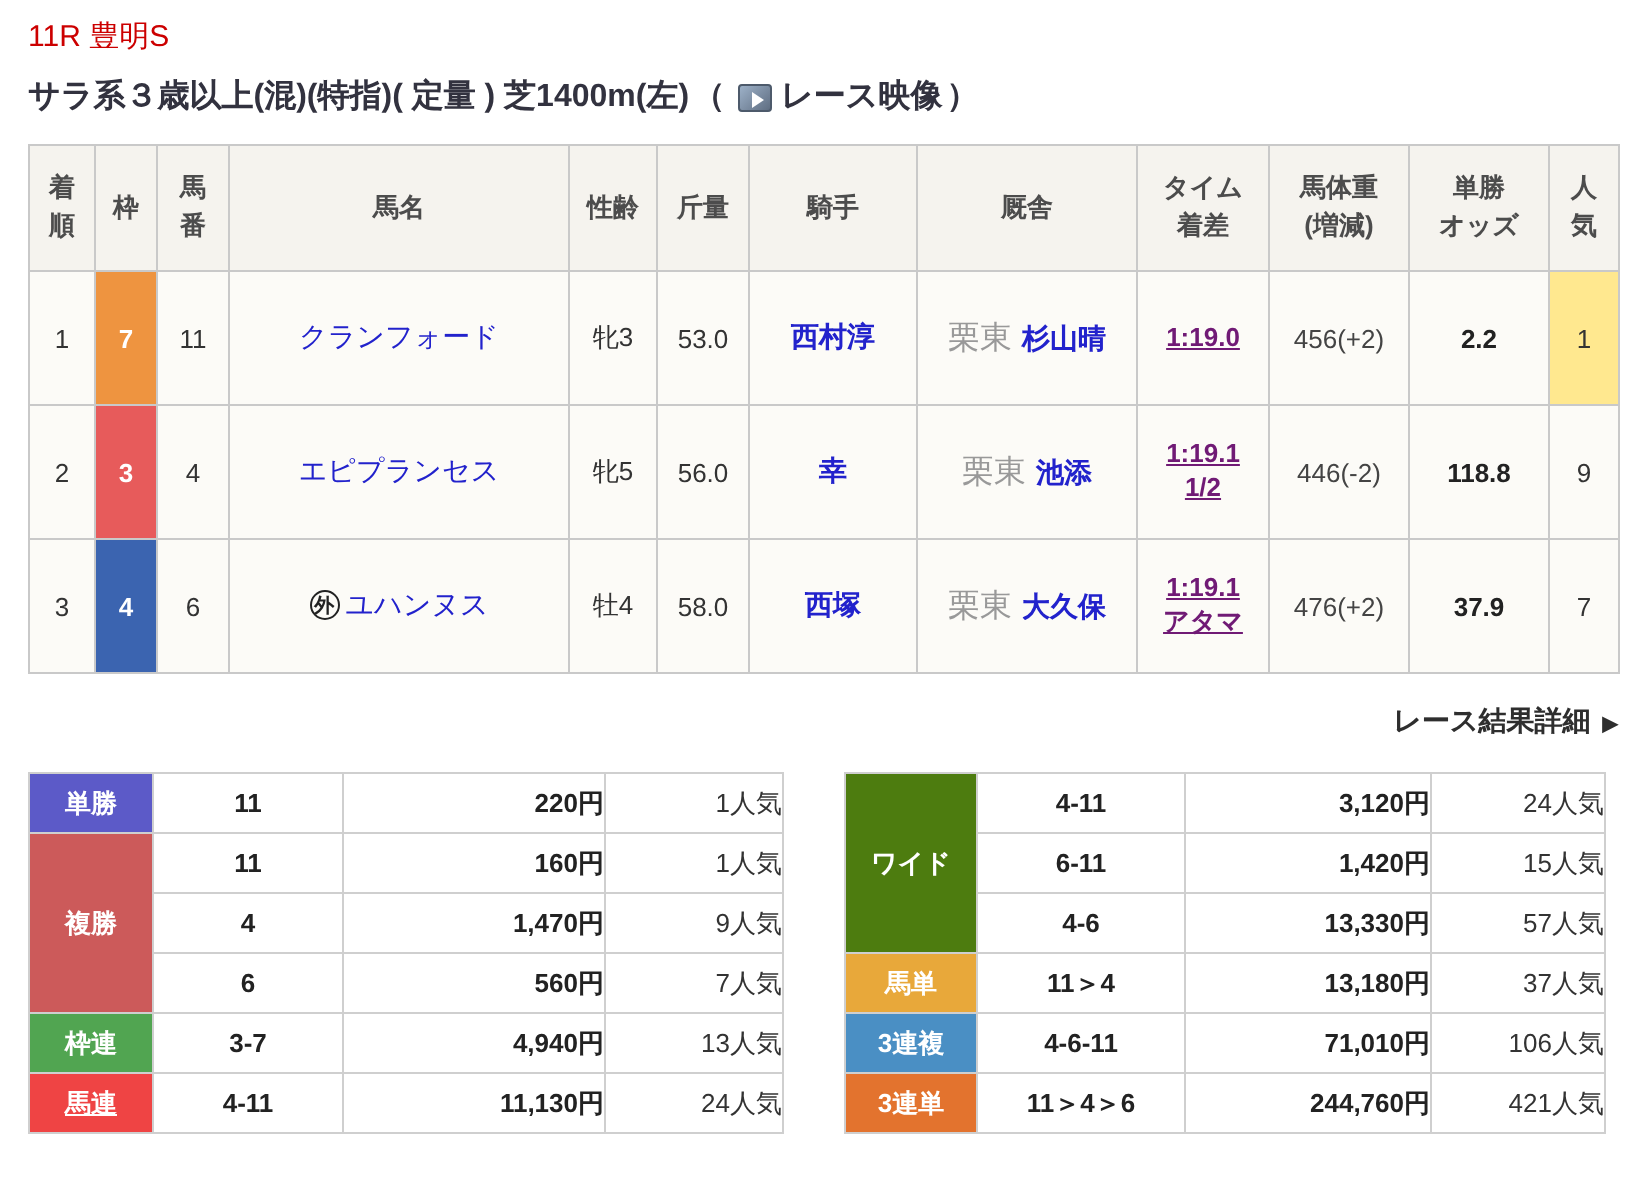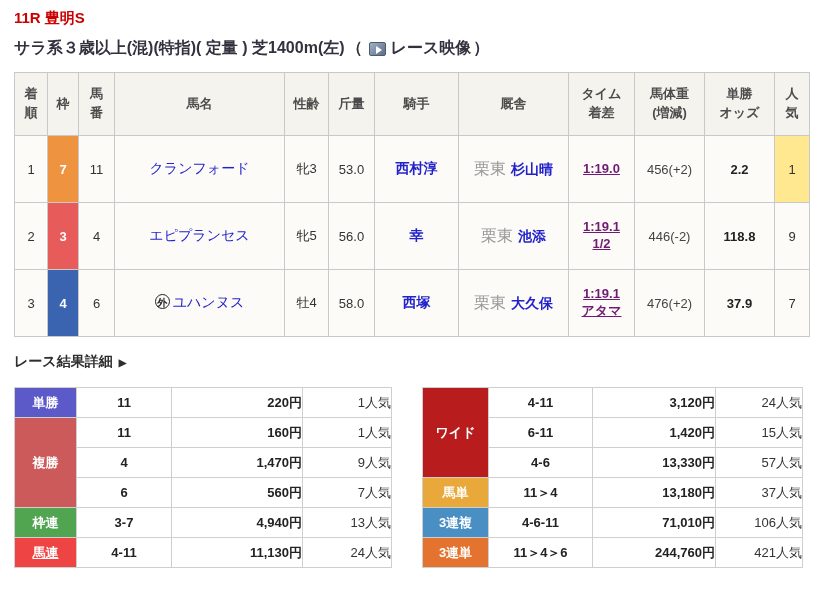--- a/index.html
+++ b/index.html
@@ -5,21 +5,21 @@
   * { box-sizing: border-box; }
   html,body { margin:0; padding:0; background:#ffffff; }
   body {
     width:821px; height:589px; overflow:hidden;
     font-family:"Liberation Sans", sans-serif;
     color:#333;
   }
   .page { padding:7px 14px 0 14px; }
 
   
-  .race-title { font-size:15px; font-weight:bold; color:#cc0000; margin:2px 0 10px 0; }
+  .race-title { font-size:15px; font-weight:normal; color:#cc0000; margin:2px 0 10px 0; }
   .race-sub   { display:flex; align-items:center; font-size:16px; font-weight:bold; color:#32323f; margin-bottom:13px; }
   .race-sub .paren { margin:0 2px; }
   .video-link { display:inline-flex; align-items:center; color:#32323f; text-decoration:none; }
   .video-icon {
     display:inline-block; width:17px; height:14px; margin:0 5px 0 4px;
     background:linear-gradient(135deg,#9db1c8 0%,#5f6e82 100%);
     border:1px solid #4d5a6b; border-radius:2px; position:relative;
   }
   .video-icon::after{
     content:""; position:absolute; left:6px; top:3px;
@@ -46,21 +46,21 @@
     border:1px solid #222; border-radius:50%; font-size:10px; font-weight:bold;
     color:#222; text-align:center; vertical-align:1px;
   }
   .mark:empty { display:none; }
   td.time-cell { font-weight:bold; color:#701a75; font-size:14px; white-space:pre-line; line-height:1.3;text-decoration:underline; }
   td.hweight { color:#444; font-size:13px; }
   td.odds { font-weight:bold; color:#222; font-size:14px; }
   td.ninki { font-size:13px; color:#333; }
 
   
-  .detail-row { width:795px; text-align:left; margin:15px 0 16px 0; }
+  .detail-row { width:795px; text-align:right; margin:15px 0 16px 0; }
   .detail-link { font-size:14px; font-weight:bold; color:#2e2e2e; text-decoration:none; }
   .detail-link .arrow { font-size:10px; margin-left:6px; color:#2e2e2e; }
 
   
   .pay-wrap { display:flex; gap:30px; }
   table.pay { border-collapse:collapse; table-layout:fixed; }
   table.pay td { border:1px solid #cfcfcf; height:30px; font-size:13px; background:#fff; padding:0; }
   td.plabel { color:#ffffff; font-weight:bold; text-align:center; font-size:13px; }
   td.combo  { text-align:center; font-weight:bold; color:#222; font-size:14px; }
   td.amt    { text-align:right; font-weight:bold; color:#222; font-size:14px; padding-right:10px; }
@@ -240,21 +240,21 @@
 
     <table class="pay">
       <colgroup>
           <col style="width:66px">
           <col style="width:104px">
           <col style="width:123px">
           <col style="width:87px">
         </colgroup>
       <tbody>
           <tr>
-        <td class="plabel" rowspan="3" style="background: #b91c1c;">ワイド</td>
+        <td class="plabel" rowspan="3" style="background: #4d7c0f;">ワイド</td>
         <td class="combo">4-11</td>
         <td class="amt">3,120円</td>
         <td class="pop">24人気</td>
       </tr>
       <tr>
         <td class="combo">6-11</td>
         <td class="amt">1,420円</td>
         <td class="pop">15人気</td>
       </tr>
       <tr>

